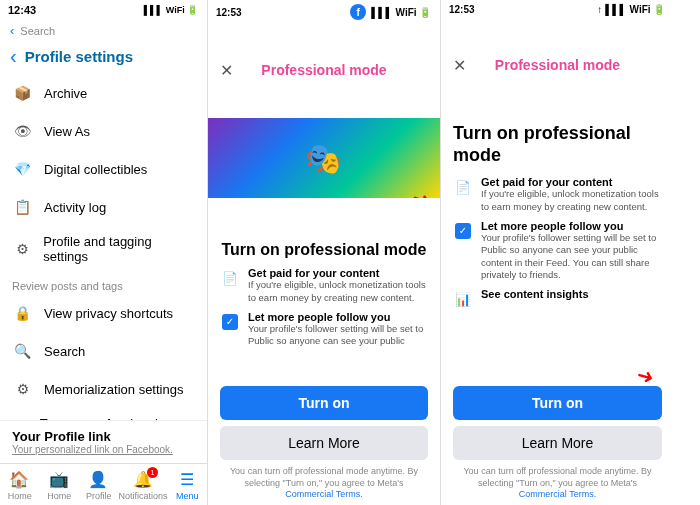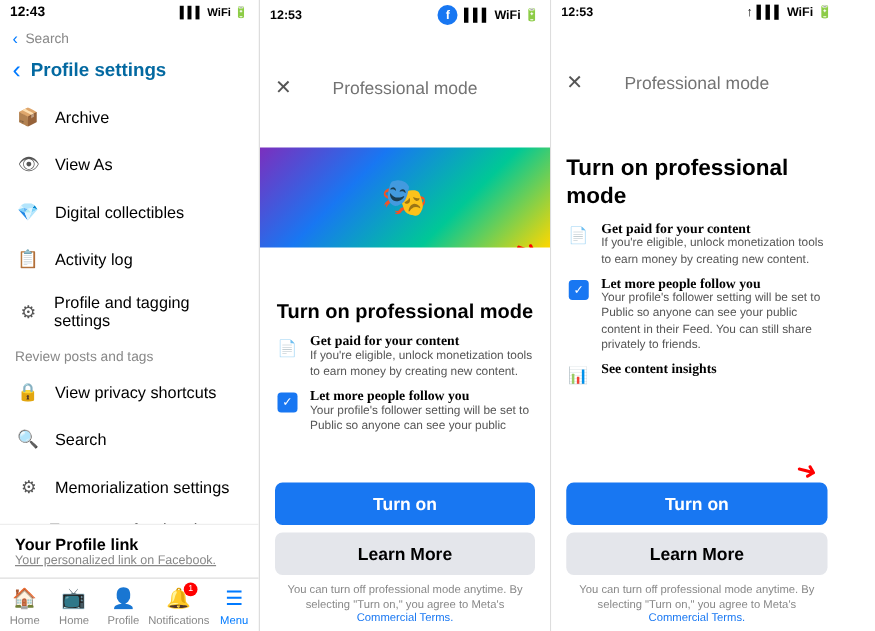--- a/index.html
+++ b/index.html
@@ -153,22 +153,22 @@
     .dialog-close {
       position: absolute;
       left: 12px;
       font-size: 16px;
       color: #555;
       cursor: pointer;
       font-weight: 300;
     }
     .dialog-title {
       font-size: 14px;
-      font-weight: 400;
-      color: #737373;
+      font-weight: 700;
+      color: #ec4899;
     }
     .fb-badge {
       width: 16px;
       height: 16px;
       background: #1877F2;
       border-radius: 50%;
       display: inline-flex;
       align-items: center;
       justify-content: center;
       color: white;
@@ -229,21 +229,21 @@
       height: 16px;
       background: #1877F2;
       border-radius: 3px;
       display: flex;
       align-items: center;
       justify-content: center;
       color: white;
       font-size: 10px;
     }
     .feature-text-wrap {}
-    .feature-title { font-size: 11px; font-weight: 700; color: #000; font-family: Liberation Serif, serif; }
+    .feature-title { font-size: 11px; font-weight: 700; color: #000; }
     .feature-desc { font-size: 9.5px; color: #555; line-height: 1.3; }
 
     .dialog-actions {
       padding: 6px 12px 4px;
     }
 
     .btn-turn-on {
       width: 100%;
       background: #1877F2;
       color: white;
@@ -257,21 +257,21 @@
     }
 
     .btn-learn-more {
       width: 100%;
       background: #E4E6EB;
       color: #000;
       border: none;
       border-radius: 6px;
       padding: 9px;
       font-size: 14px;
-      font-weight: 700;
+      font-weight: 400;
       cursor: pointer;
       margin-bottom: 6px;
     }
 
     .disclaimer {
       font-size: 9px;
       color: #888;
       text-align: center;
       line-height: 1.3;
       padding: 0 4px;

